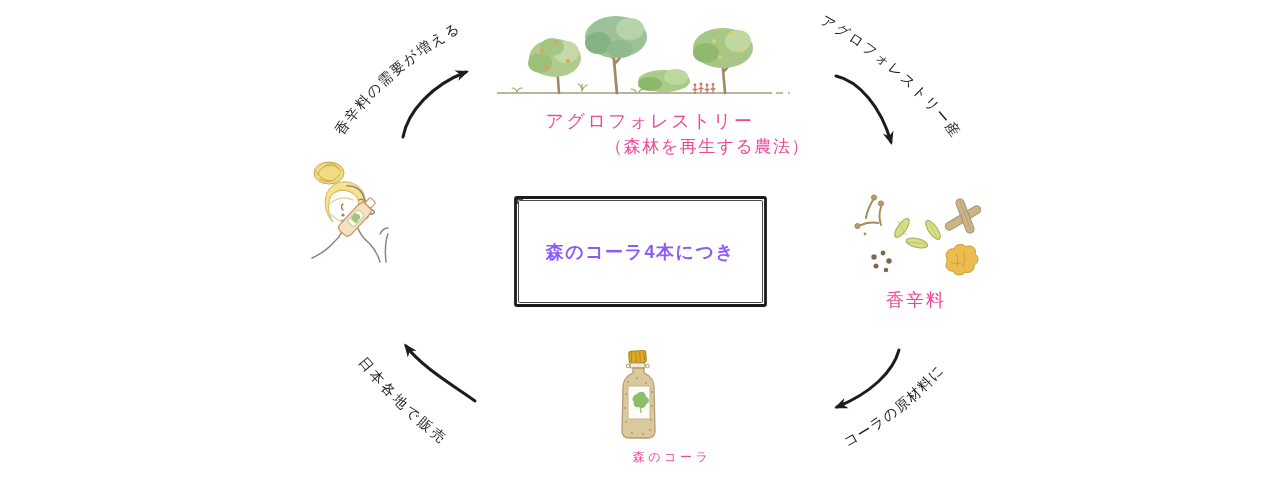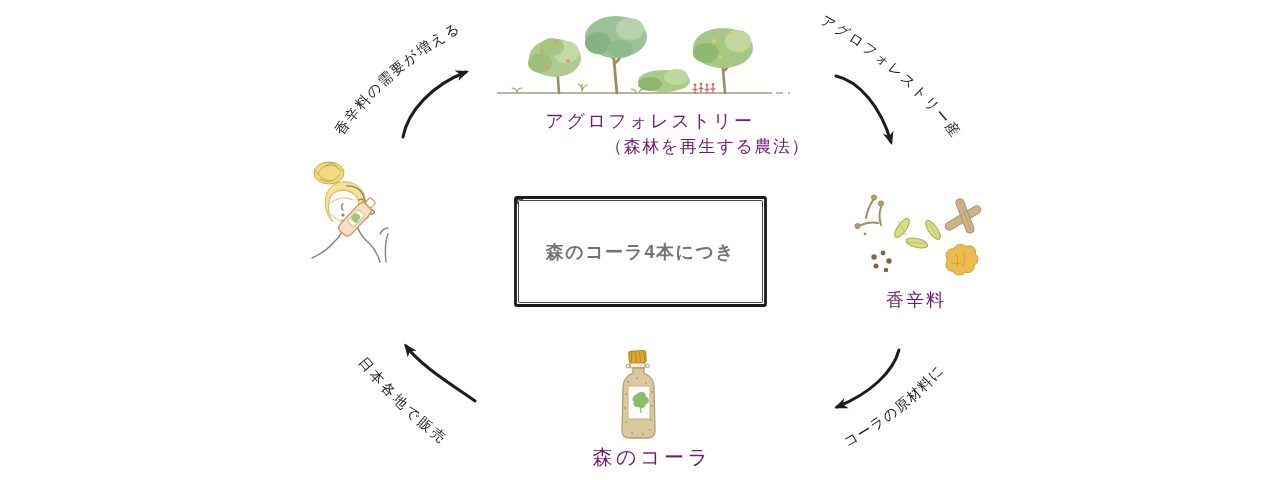--- a/index.html
+++ b/index.html
@@ -5,37 +5,37 @@
   * { margin:0; padding:0; box-sizing:border-box; }
   html,body { background:#ffffff; }
   .canvas {
     position:relative; width:1280px; height:480px;
     background:#ffffff; overflow:hidden;
     font-family:"Liberation Sans", sans-serif;
     color:#262626;
   }
   .abs { position:absolute; }
   .node-label {
-    text-align:center; color:#701a75; line-height:26px;
+    text-align:center; color:#ec4899; line-height:26px;
     font-weight:500; white-space:nowrap;
   }
   .label-agro-1 { left:490px; top:108px; width:320px; font-size:18px; letter-spacing:2.5px; }
   .label-agro-2 { left:490px; top:134px; width:320px; font-size:17px; letter-spacing:1.5px;text-align:right; }
   .label-spices { left:840px; top:287px; width:152px; font-size:18px; letter-spacing:2px; }
-  .label-cola   { left:568px; top:444px; width:168px; font-size:20px; letter-spacing:3.5px; }
+  .label-cola   { left:588px; top:444px; width:168px; font-size:12px; letter-spacing:3.5px; }
   .label-drink  { left:283px; top:266px; width:158px; font-size:18px; letter-spacing:2px; }
   .center-box {
     left:513px; top:195px; width:255px; height:113px;
     display:flex; flex-direction:column; align-items:center; justify-content:center;
     background:#ffffff;
   }
   .center-box .box-border { position:absolute; left:0; top:0; }
   .center-box .box-line {
     position:relative; z-index:1; font-size:18px; font-weight:600;
-    letter-spacing:1.5px; line-height:30px; color:#737373; white-space:nowrap;
+    letter-spacing:1.5px; line-height:30px; color:#8b5cf6; white-space:nowrap;
   }
   svg { display:block; }
   .arrow-layer { left:0; top:0; pointer-events:none; }
   .curve-text { font-family:"Liberation Sans", sans-serif; font-size:14px; font-weight:500; fill:#1d1d1d; }
 </style>
 </head>
 <body>
 
 <div class="canvas">
 

